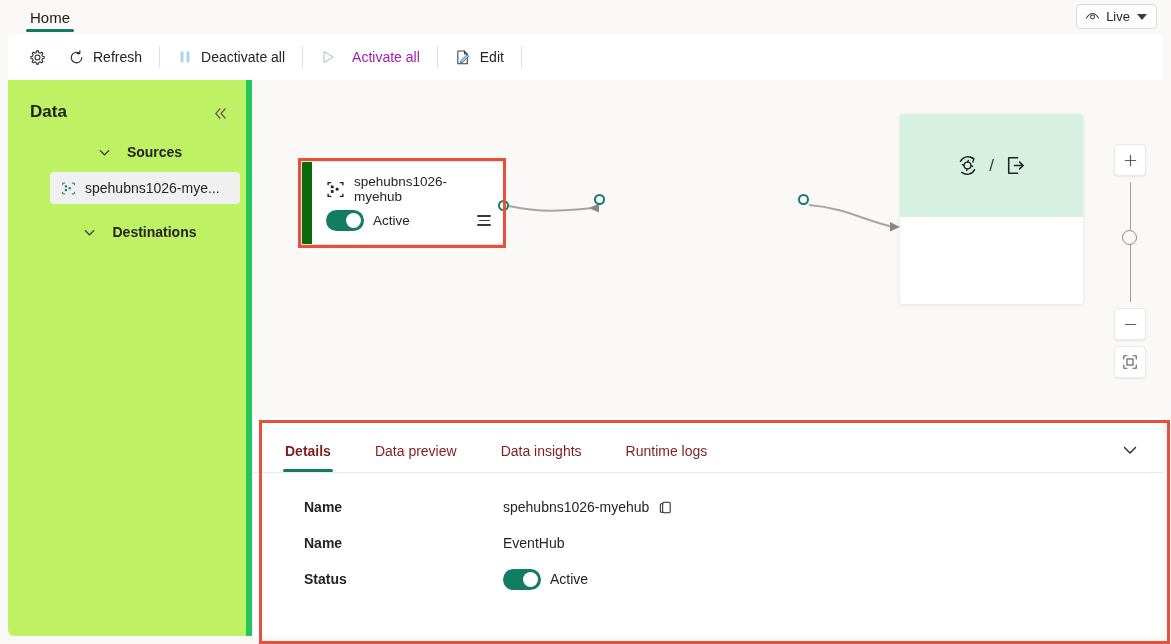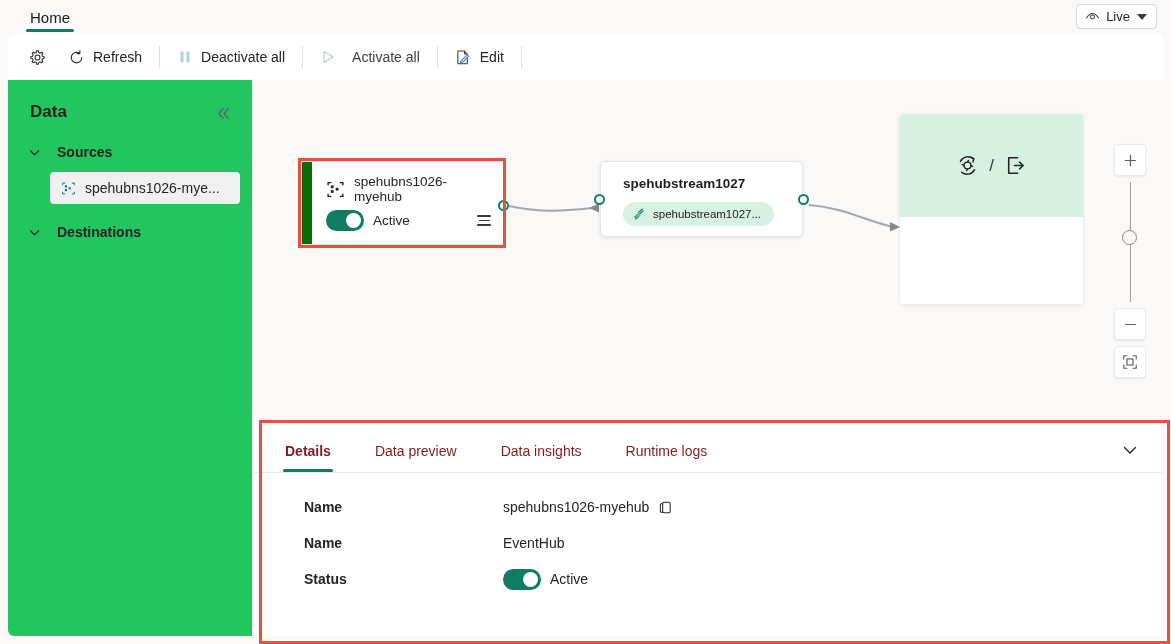--- a/index.html
+++ b/index.html
@@ -68,52 +68,53 @@
   .cmd {
     display: flex; align-items: center; gap: 8px;
     height: 30px;
     padding: 0 11px;
     border-radius: 4px;
     font-size: 14px; color: #242424;
     cursor: pointer;
     white-space: nowrap;
     justify-content: space-between;
   }
-  .cmd.disabled { color: #404040; cursor: default; gap: 16px; }
+  .cmd.disabled { color: #a21caf; cursor: default; gap: 16px; }
   .cmd-sep {
     width: 1px; height: 22px;
     background: #e1dfdd;
     margin: 0 6px;
   }
 
   
   .sidebar {
     position: absolute; left: 8px; top: 80px;
     width: 244px; height: 556px;
-    background: #22c55e;
-    border-right: 3px solid #22c55e;
+    background: #bef264;
+    border-right: 6px solid #22c55e;
     border-radius: 0 0 0 6px;
   }
   .sidebar-title {
     position: absolute; left: 22px; top: 22px;
     font-size: 17px; font-weight: bold; color: #201f1e;
   }
   .collapse-btn {
     position: absolute; right: 14px; top: 22px;
     width: 24px; height: 22px;
     display: flex; align-items: center; justify-content: center;
     cursor: pointer; color: #605e5c;
   }
   .tree { position: absolute; left: 0; top: 56px; width: 244px; }
   .tree-group {
     display: flex; align-items: center; gap: 16px;
     height: 32px;
     padding-left: 20px;
     font-size: 14px; font-weight: bold; color: #242424;
     cursor: pointer;
+    justify-content: center;
   }
   .tree-item {
     display: flex; align-items: center; gap: 9px;
     height: 32px;
     margin: 4px 12px 4px 42px;
     padding-left: 11px;
     border-radius: 4px;
     background: #f0f0f0;
     font-size: 14px; color: #242424;
     cursor: pointer;
@@ -457,31 +458,20 @@
         </div>
         <div class="hamburger">
           <i></i>
           <i></i>
           <i></i>
         </div>
       </div>
     </div>
     <div class="port" style="left:245px; top:120px;"></div>
 
-    <div class="node-stream">
-      <div class="stitle">spehubstream1027</div>
-      <div class="stream-pill">
-        <svg width="14" height="14" viewBox="0 0 16 16">
-          <path d="M3 11.5 C5.5 11.5, 5 8, 8 8 C11 8, 10.5 4.5, 13 4.5" fill="none" stroke="#0f7b6c" stroke-width="1.3" stroke-linecap="round"></path>
-          <path d="M4 13.5 C6.5 13.5, 6 10, 9 10" fill="none" stroke="#0f7b6c" stroke-width="1.3" stroke-linecap="round"></path>
-          <path d="M7 6 C10 6, 9.5 2.5, 12 2.5" fill="none" stroke="#0f7b6c" stroke-width="1.3" stroke-linecap="round"></path>
-        </svg>
-        <span>spehubstream1027...</span>
-      </div>
-    </div>
     <div class="port" style="left:341px; top:114px;"></div>
     <div class="port" style="left:545px; top:114px;"></div>
 
     <div class="node-hint">
       <div class="hhead">
         <svg width="25" height="25" viewBox="0 0 24 24">
           <circle cx="12" cy="12" r="3.3" fill="none" stroke="#242424" stroke-width="1.3"></circle>
           <path d="M12 8.7 L12.9 7.1 M12 15.3 L11.1 16.9 M8.7 12 L7.1 11.1 M15.3 12 L16.9 12.9" stroke="#242424" stroke-width="1.3" stroke-linecap="round"></path>
           <path d="M5.2 8 A8 8 0 0 1 17.5 5.4" fill="none" stroke="#242424" stroke-width="1.4" stroke-linecap="round"></path>
           <path d="M18.8 16 A8 8 0 0 1 6.5 18.6" fill="none" stroke="#242424" stroke-width="1.4" stroke-linecap="round"></path>

